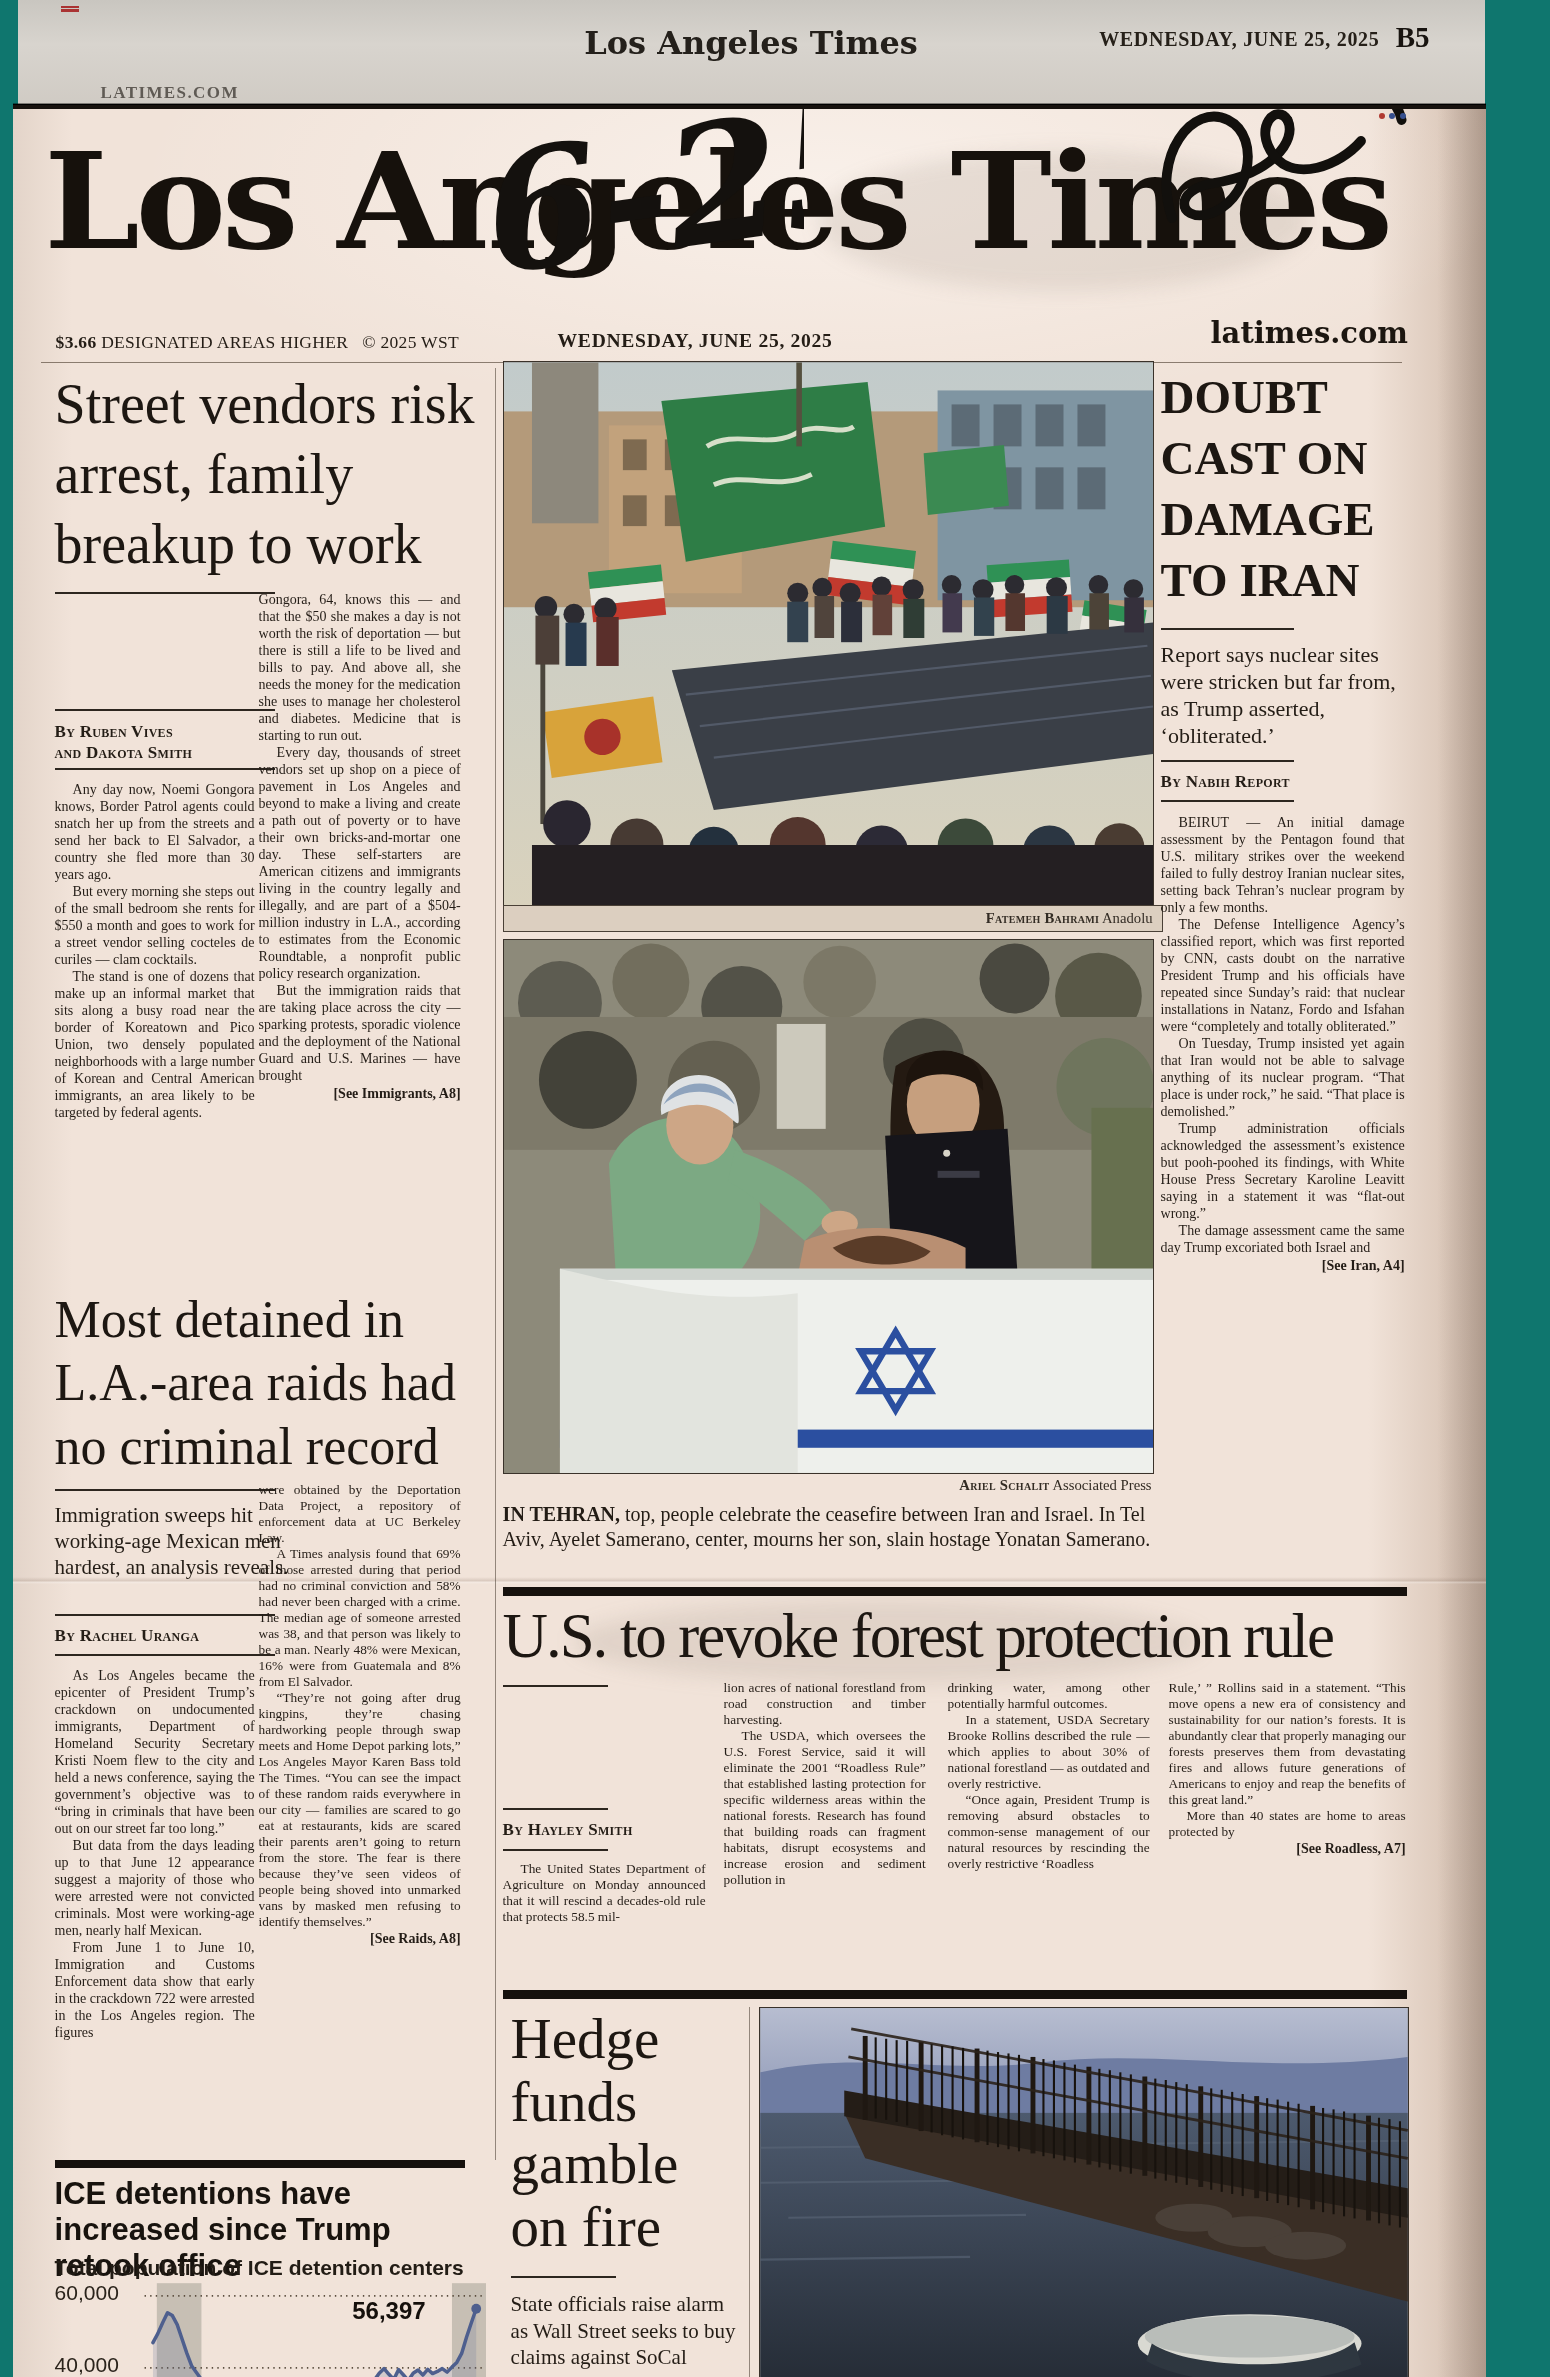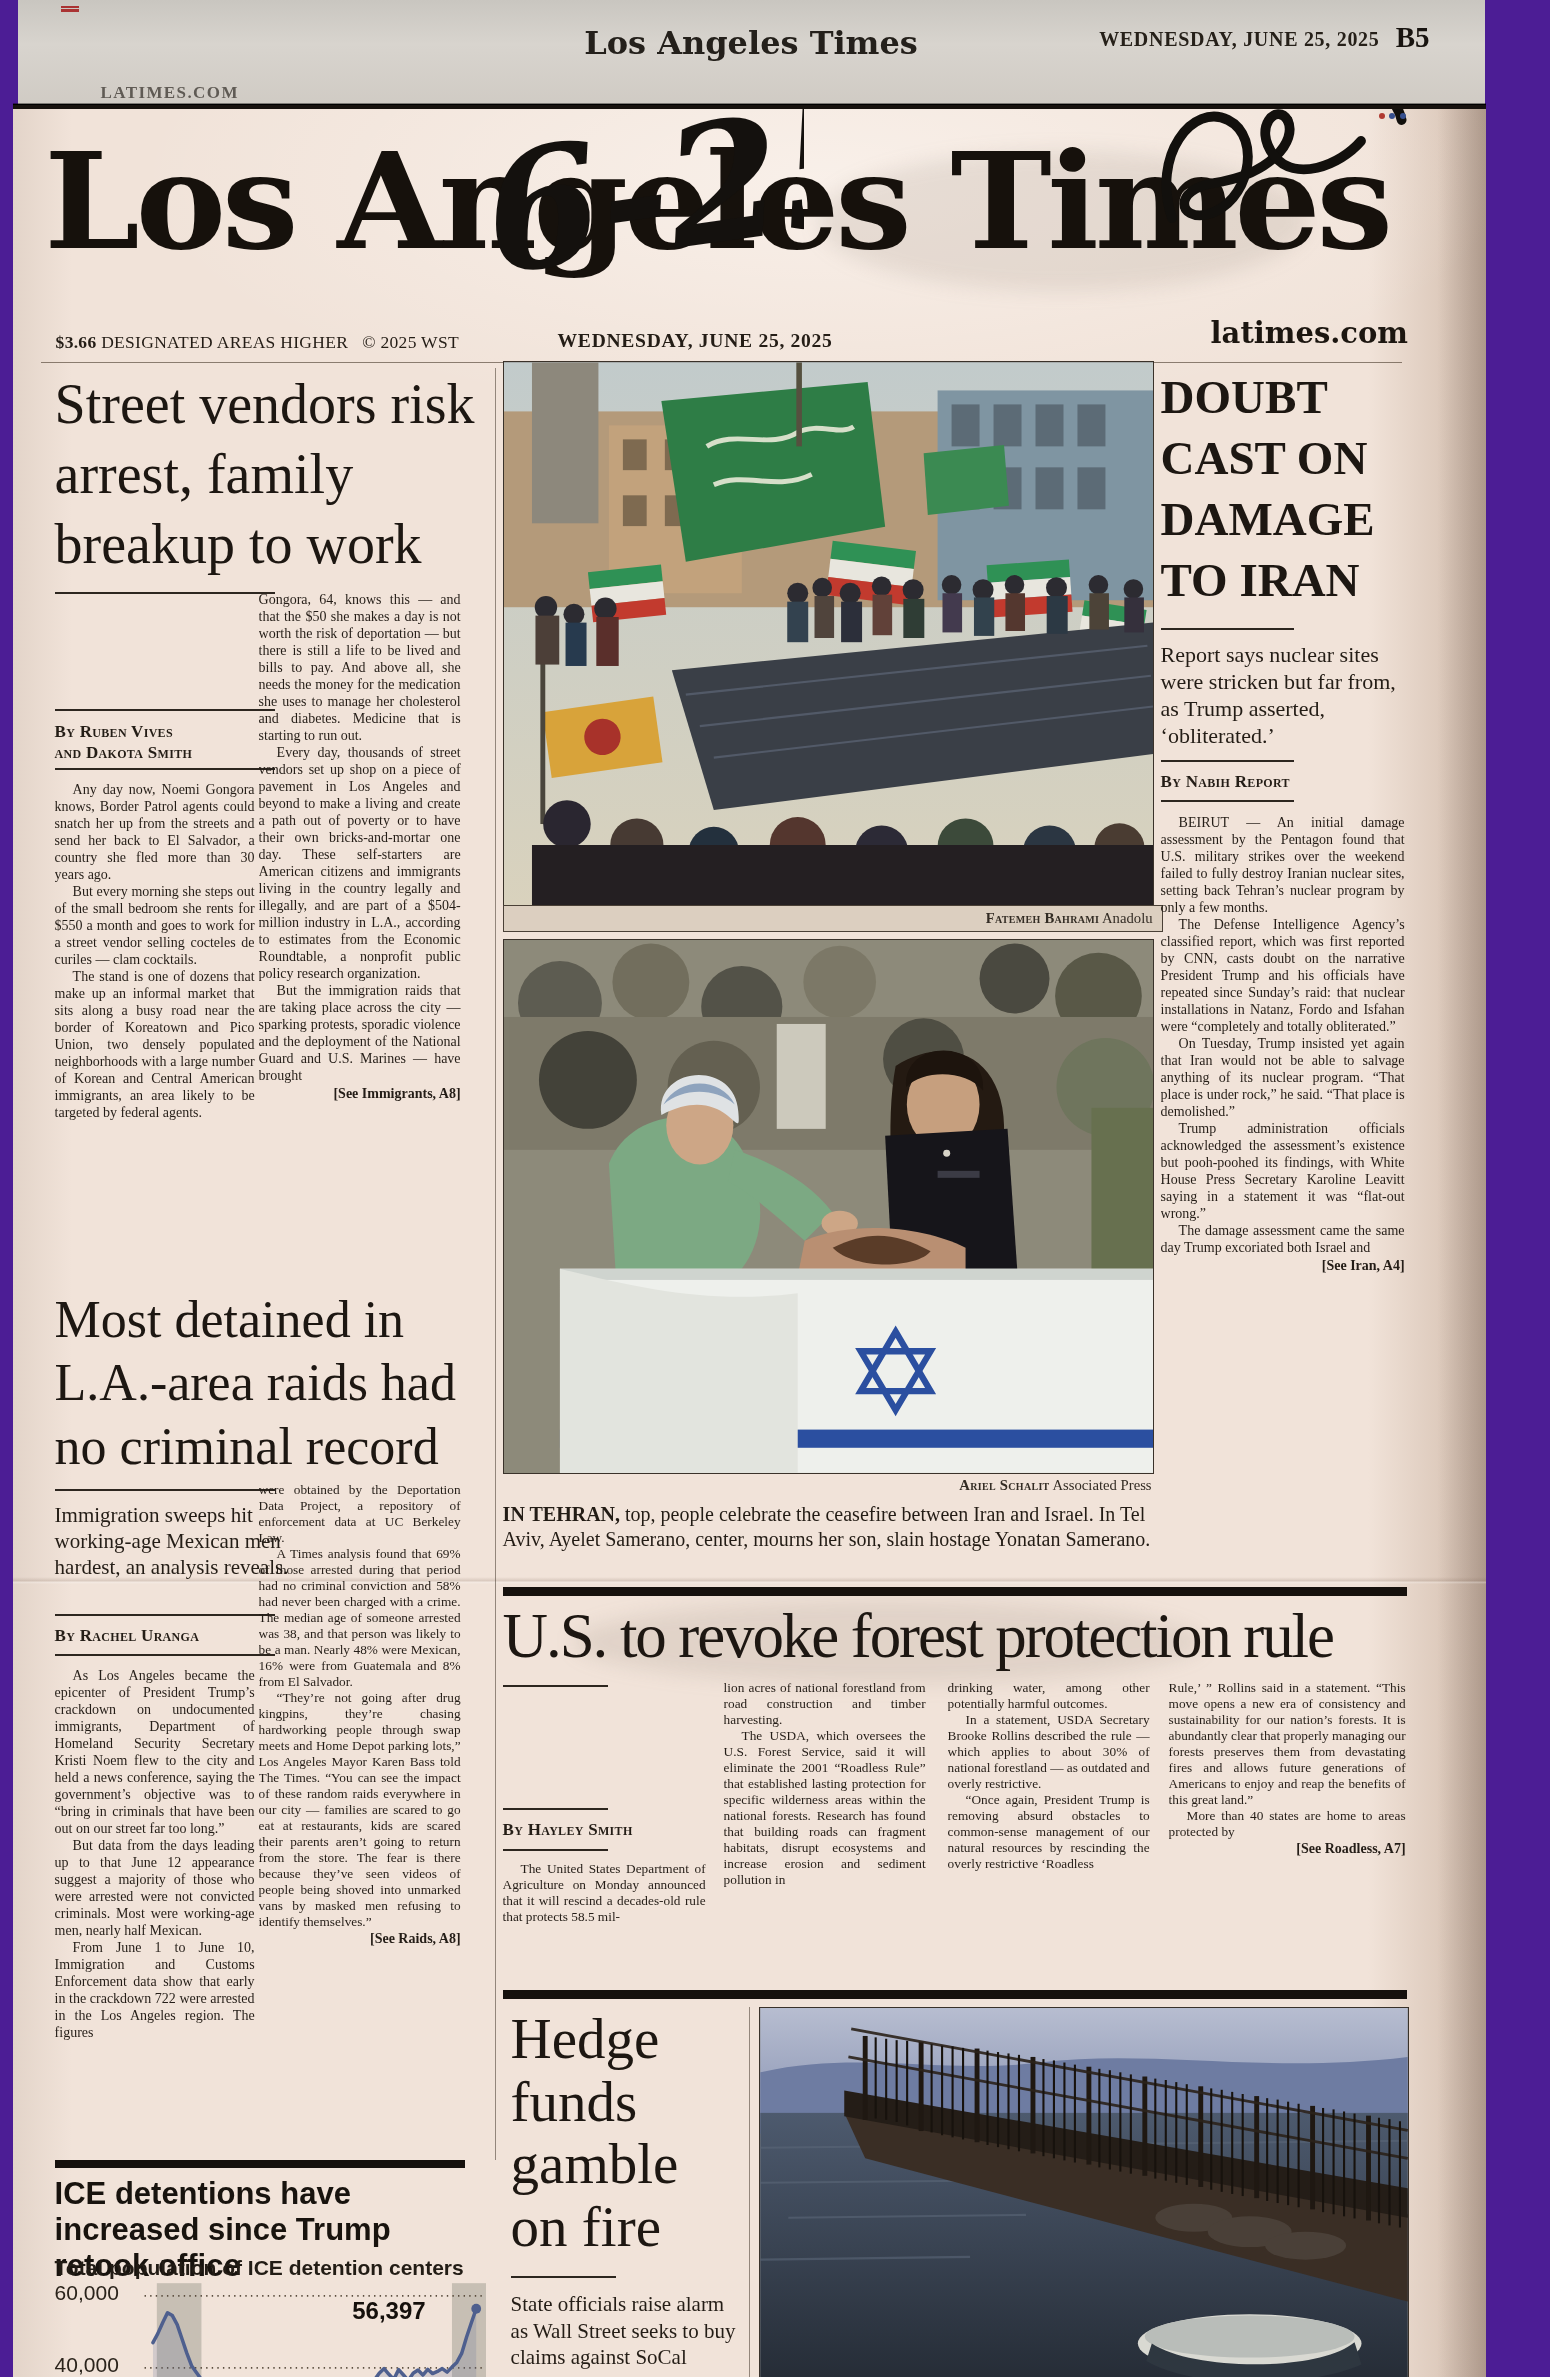--- a/index.html
+++ b/index.html
@@ -1,16 +1,16 @@
 <!DOCTYPE html>
 <html style="font-size:11.2px"><head>
 <meta charset="utf-8">
 <style>
   html,body{margin:0;padding:0;background:#000;}
-  .stage{position:relative;width:1550px;height:2377px;background:#4c1d95;overflow:hidden;
+  .stage{position:relative;width:1550px;height:2377px;background:#0f766e;overflow:hidden;
          font-family:"Liberation Serif",serif;color:#221b15;}
   
   .behind{position:absolute;left:17.5px;top:0;width:1467px;height:111px;overflow:hidden;
           background:linear-gradient(180deg,#c9c6c0 0%,#d8d4ce 40%,#cfcac3 100%);}
   .behind .bname{position:absolute;left:0;top:24px;width:100%;text-align:center;
           font-family:"DejaVu Serif",serif;font-weight:700;font-size:32px;color:#24201b;}
   .behind .bdate{position:absolute;right:105px;top:28px;font-weight:700;font-size:20px;
           letter-spacing:0.7px;color:#262019;}
   .behind .bpage{position:absolute;right:55px;top:21px;font-weight:900;font-size:29px;color:#181410;margin-left:23px;}
   .behind .bleft{position:absolute;left:83px;top:83px;font-weight:700;font-size:17px;

